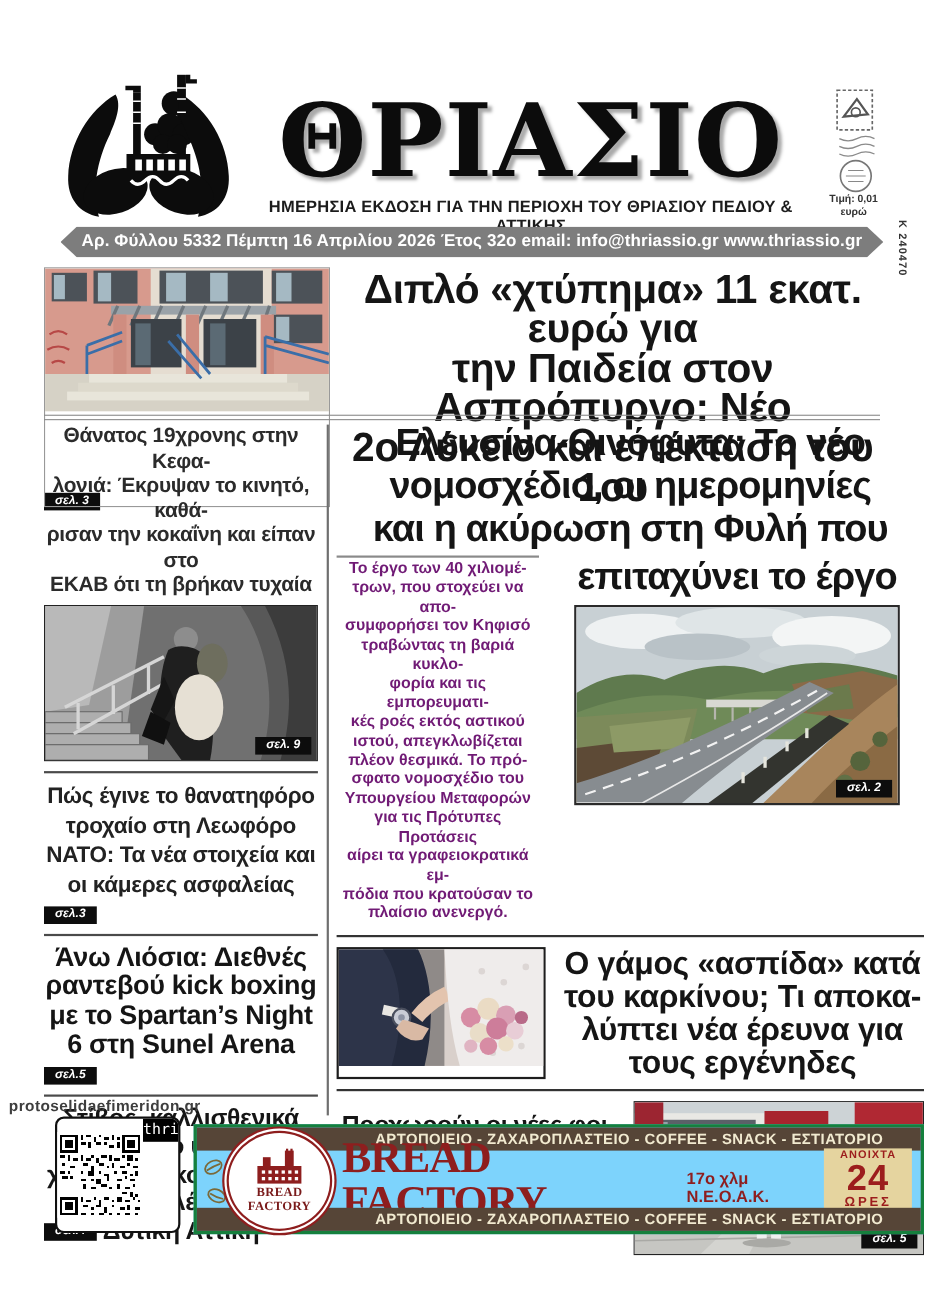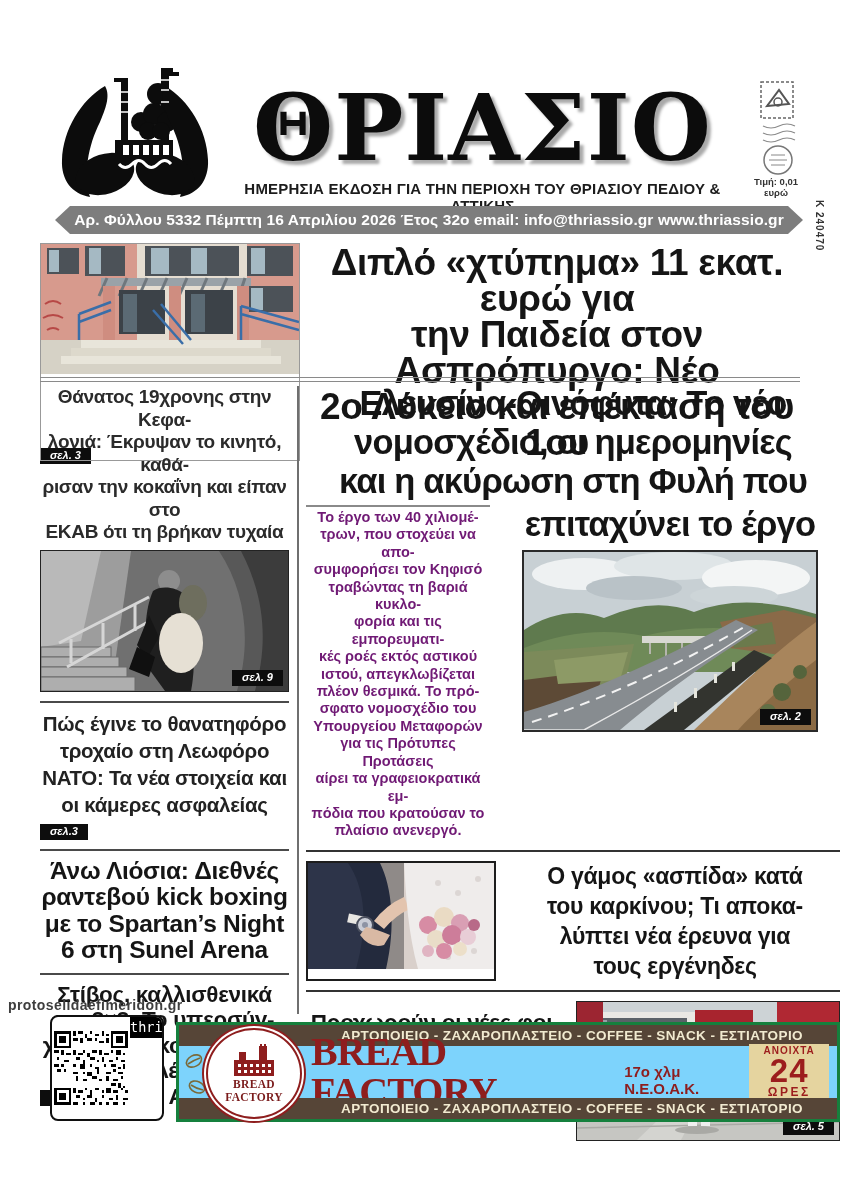--- a/index.html
+++ b/index.html
@@ -51,21 +51,21 @@
   .maincol{position:absolute;left:306px;top:384px;width:534px;}
   .main-headline{font-size:34.5px;line-height:39px;letter-spacing:-0.8px;}
   .main-row{display:flex;margin-top:4px;gap:10px;}
   .main-bodycol{width:184px;border-top:2px solid #8a8a8a;padding-top:2px;
     font-size:14.5px;font-weight:bold;line-height:17.4px;text-align:center;color:#701a75;}
   .main-rightcol{flex:1;display:flex;flex-direction:column;align-items:center;}
   .tail-headline{font-size:34.5px;line-height:38px;letter-spacing:-0.8px;}
   .motorway-frame{margin-top:7px;border:2px solid #2a2a2a;}
   .wedding-row{display:flex;gap:14px;margin-top:9px;}
   .wedding-frame{border:2px solid #1d1d1d;}
-  .wedding-headline{font-size:23px;line-height:30px;margin-top:0;}
+  .wedding-headline{font-size:29px;line-height:30px;margin-top:0;}
   .student-row{display:flex;gap:12px;margin-top:9px;}
   .student-headline{width:258px;font-size:22.5px;line-height:28.5px;margin-top:8px;}
   .student-frame{border:1px solid #222;}
 
   
   .watermark{position:absolute;left:8px;top:997px;font-weight:bold;font-size:14px;
     color:#3e3e3e;letter-spacing:0.4px;}
   .qr-card{position:absolute;left:50px;top:1015px;width:114px;height:106px;background:#fff;
     border:2px solid #101010;border-radius:8px;box-sizing:border-box;
     display:flex;overflow:hidden;}
@@ -286,20 +286,23 @@
     <div class="badge-row" style="margin-top:3px;">
       <span class="badge">σελ.3</span>
     </div>
 
     <div class="ldiv"></div>
 
     <div class="hl pre kick-headline">Άνω Λιόσια: Διεθνές
 ραντεβού kick boxing
 με το Spartan’s Night
 6 στη Sunel Arena</div>
+    <div class="badge-row" style="margin-top:3px;">
+      <span class="badge">σελ.5</span>
+    </div>
 
     <div class="ldiv"></div>
 
     <div class="hl pre ilion-headline">Στίβος, καλλισθενικά
 και 3×3: Το υπερσύγ-
 χρονο πάρκο στο Ίλιον
 που θα ζηλέψει όλη η
 Δυτική Αττική</div>
     <div class="badge-row" style="margin-top:-22px;">
       <span class="badge">σελ.4</span>

